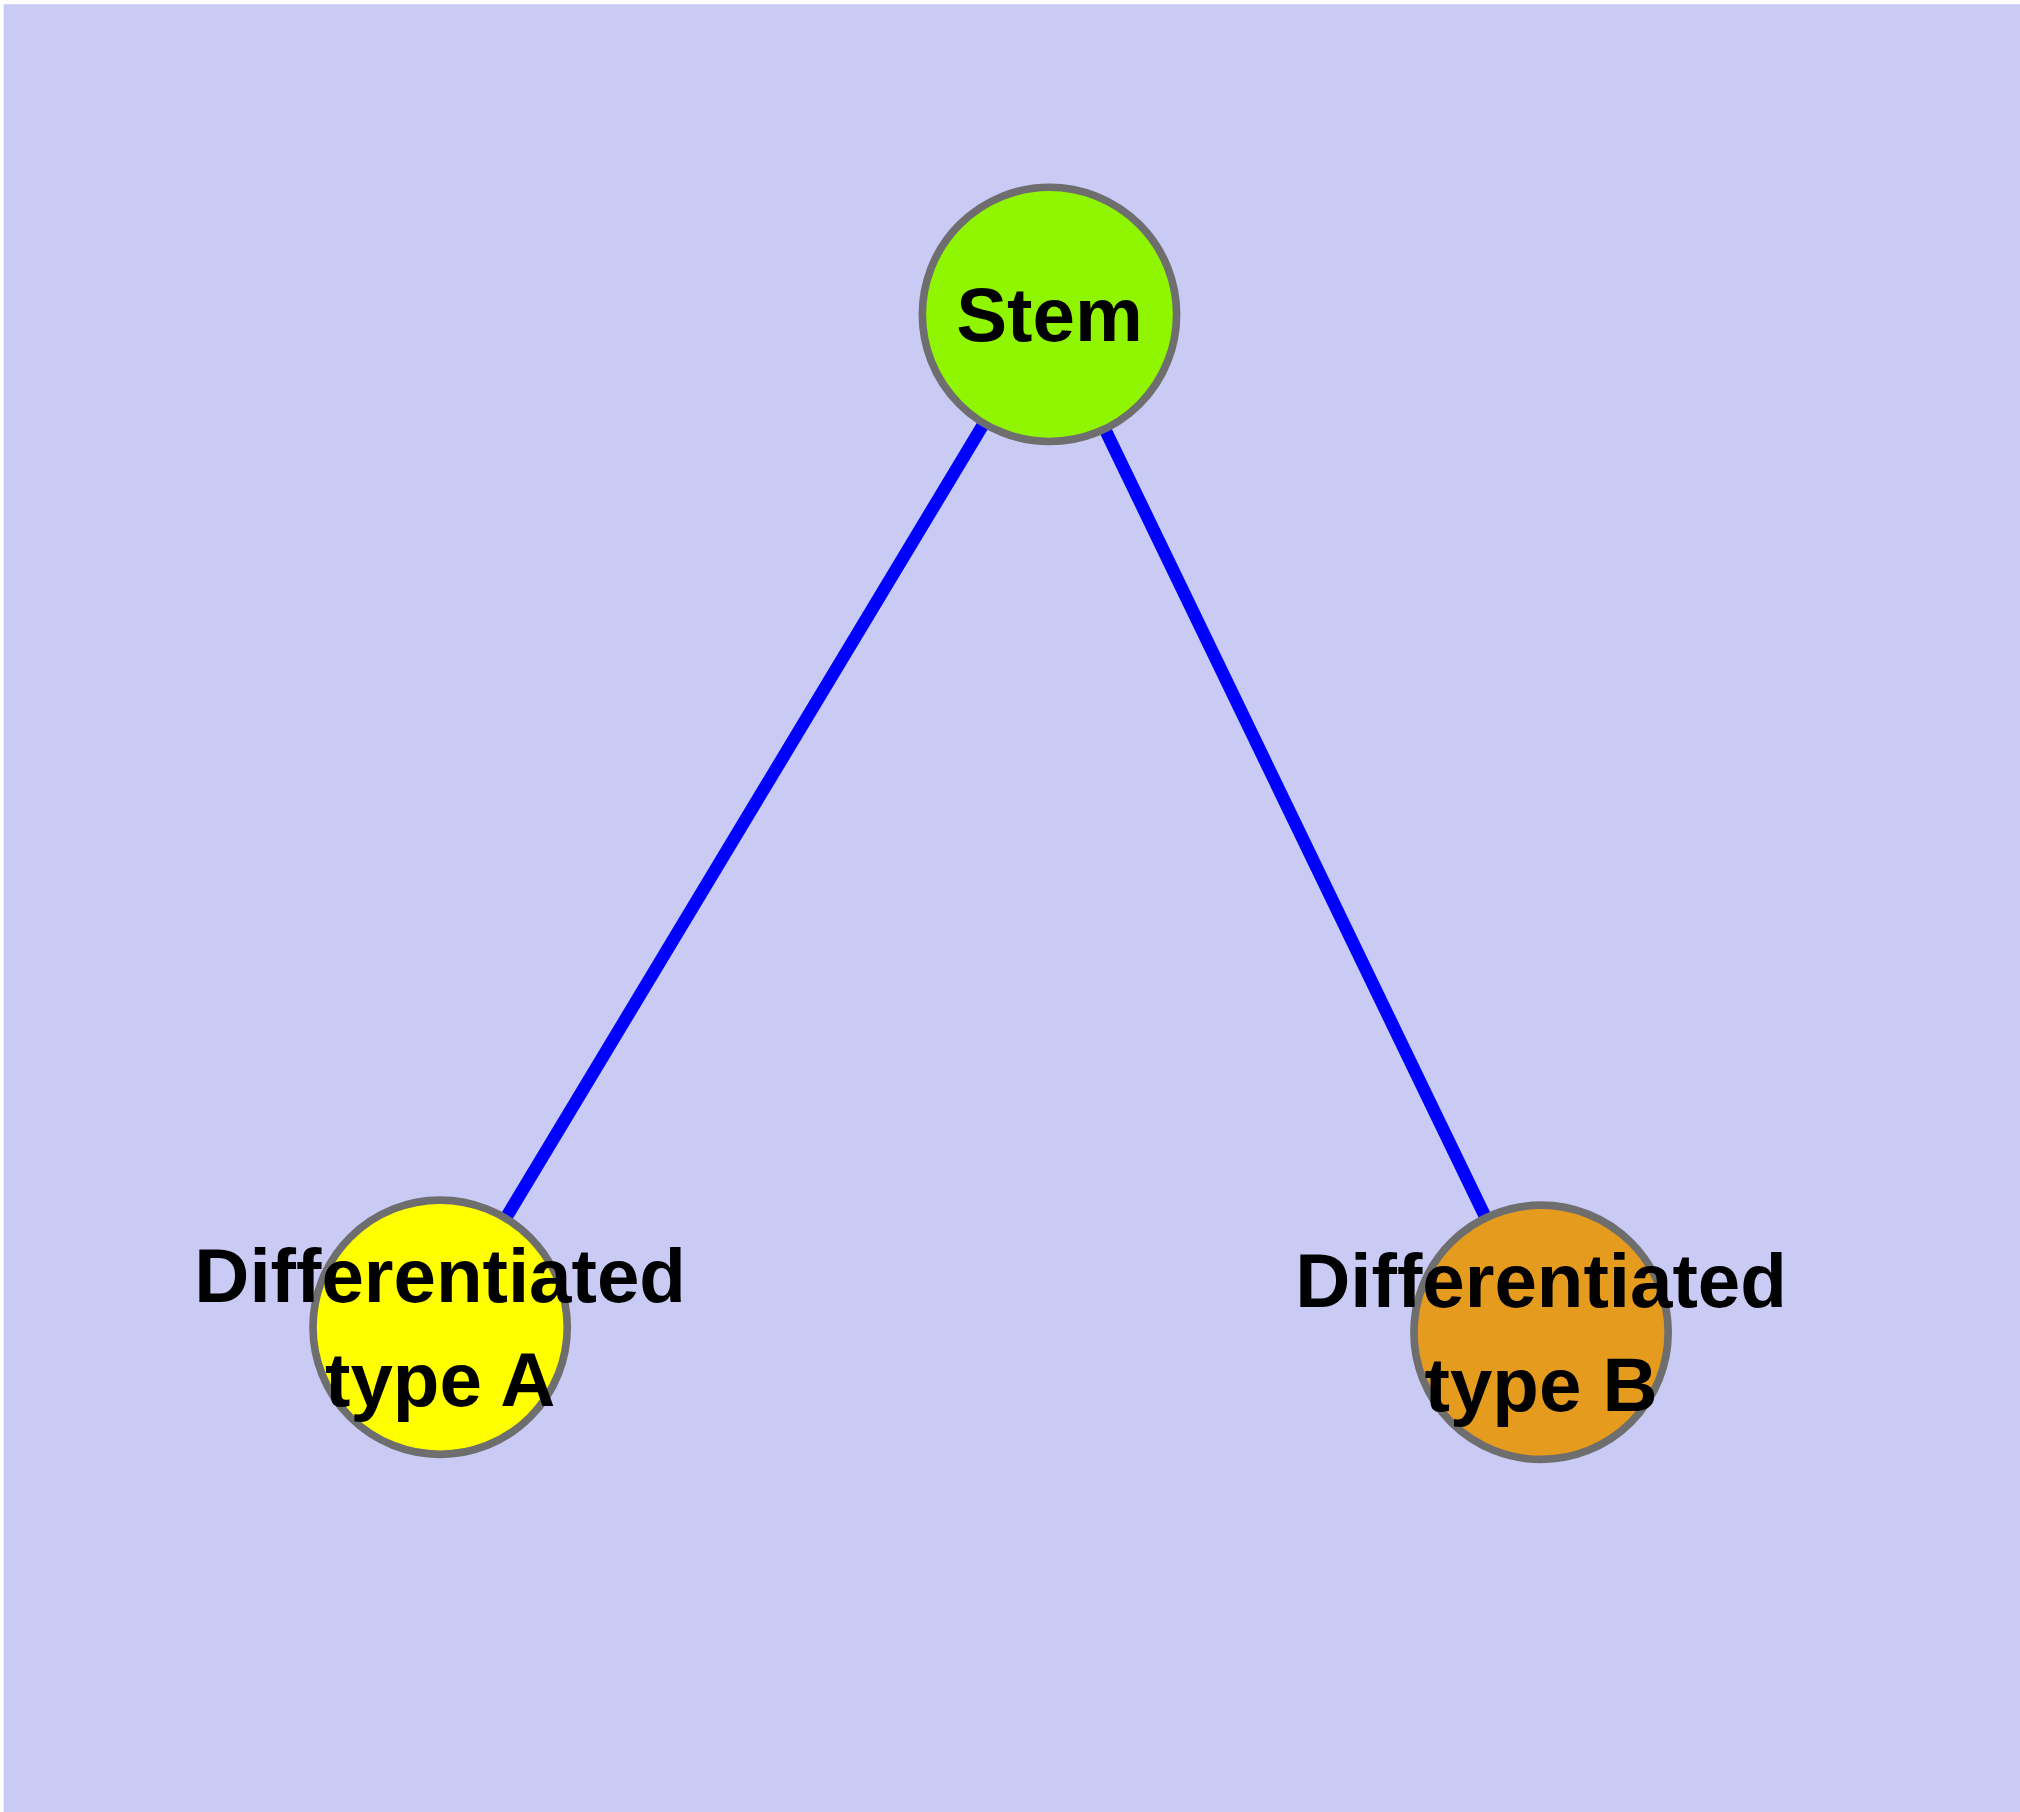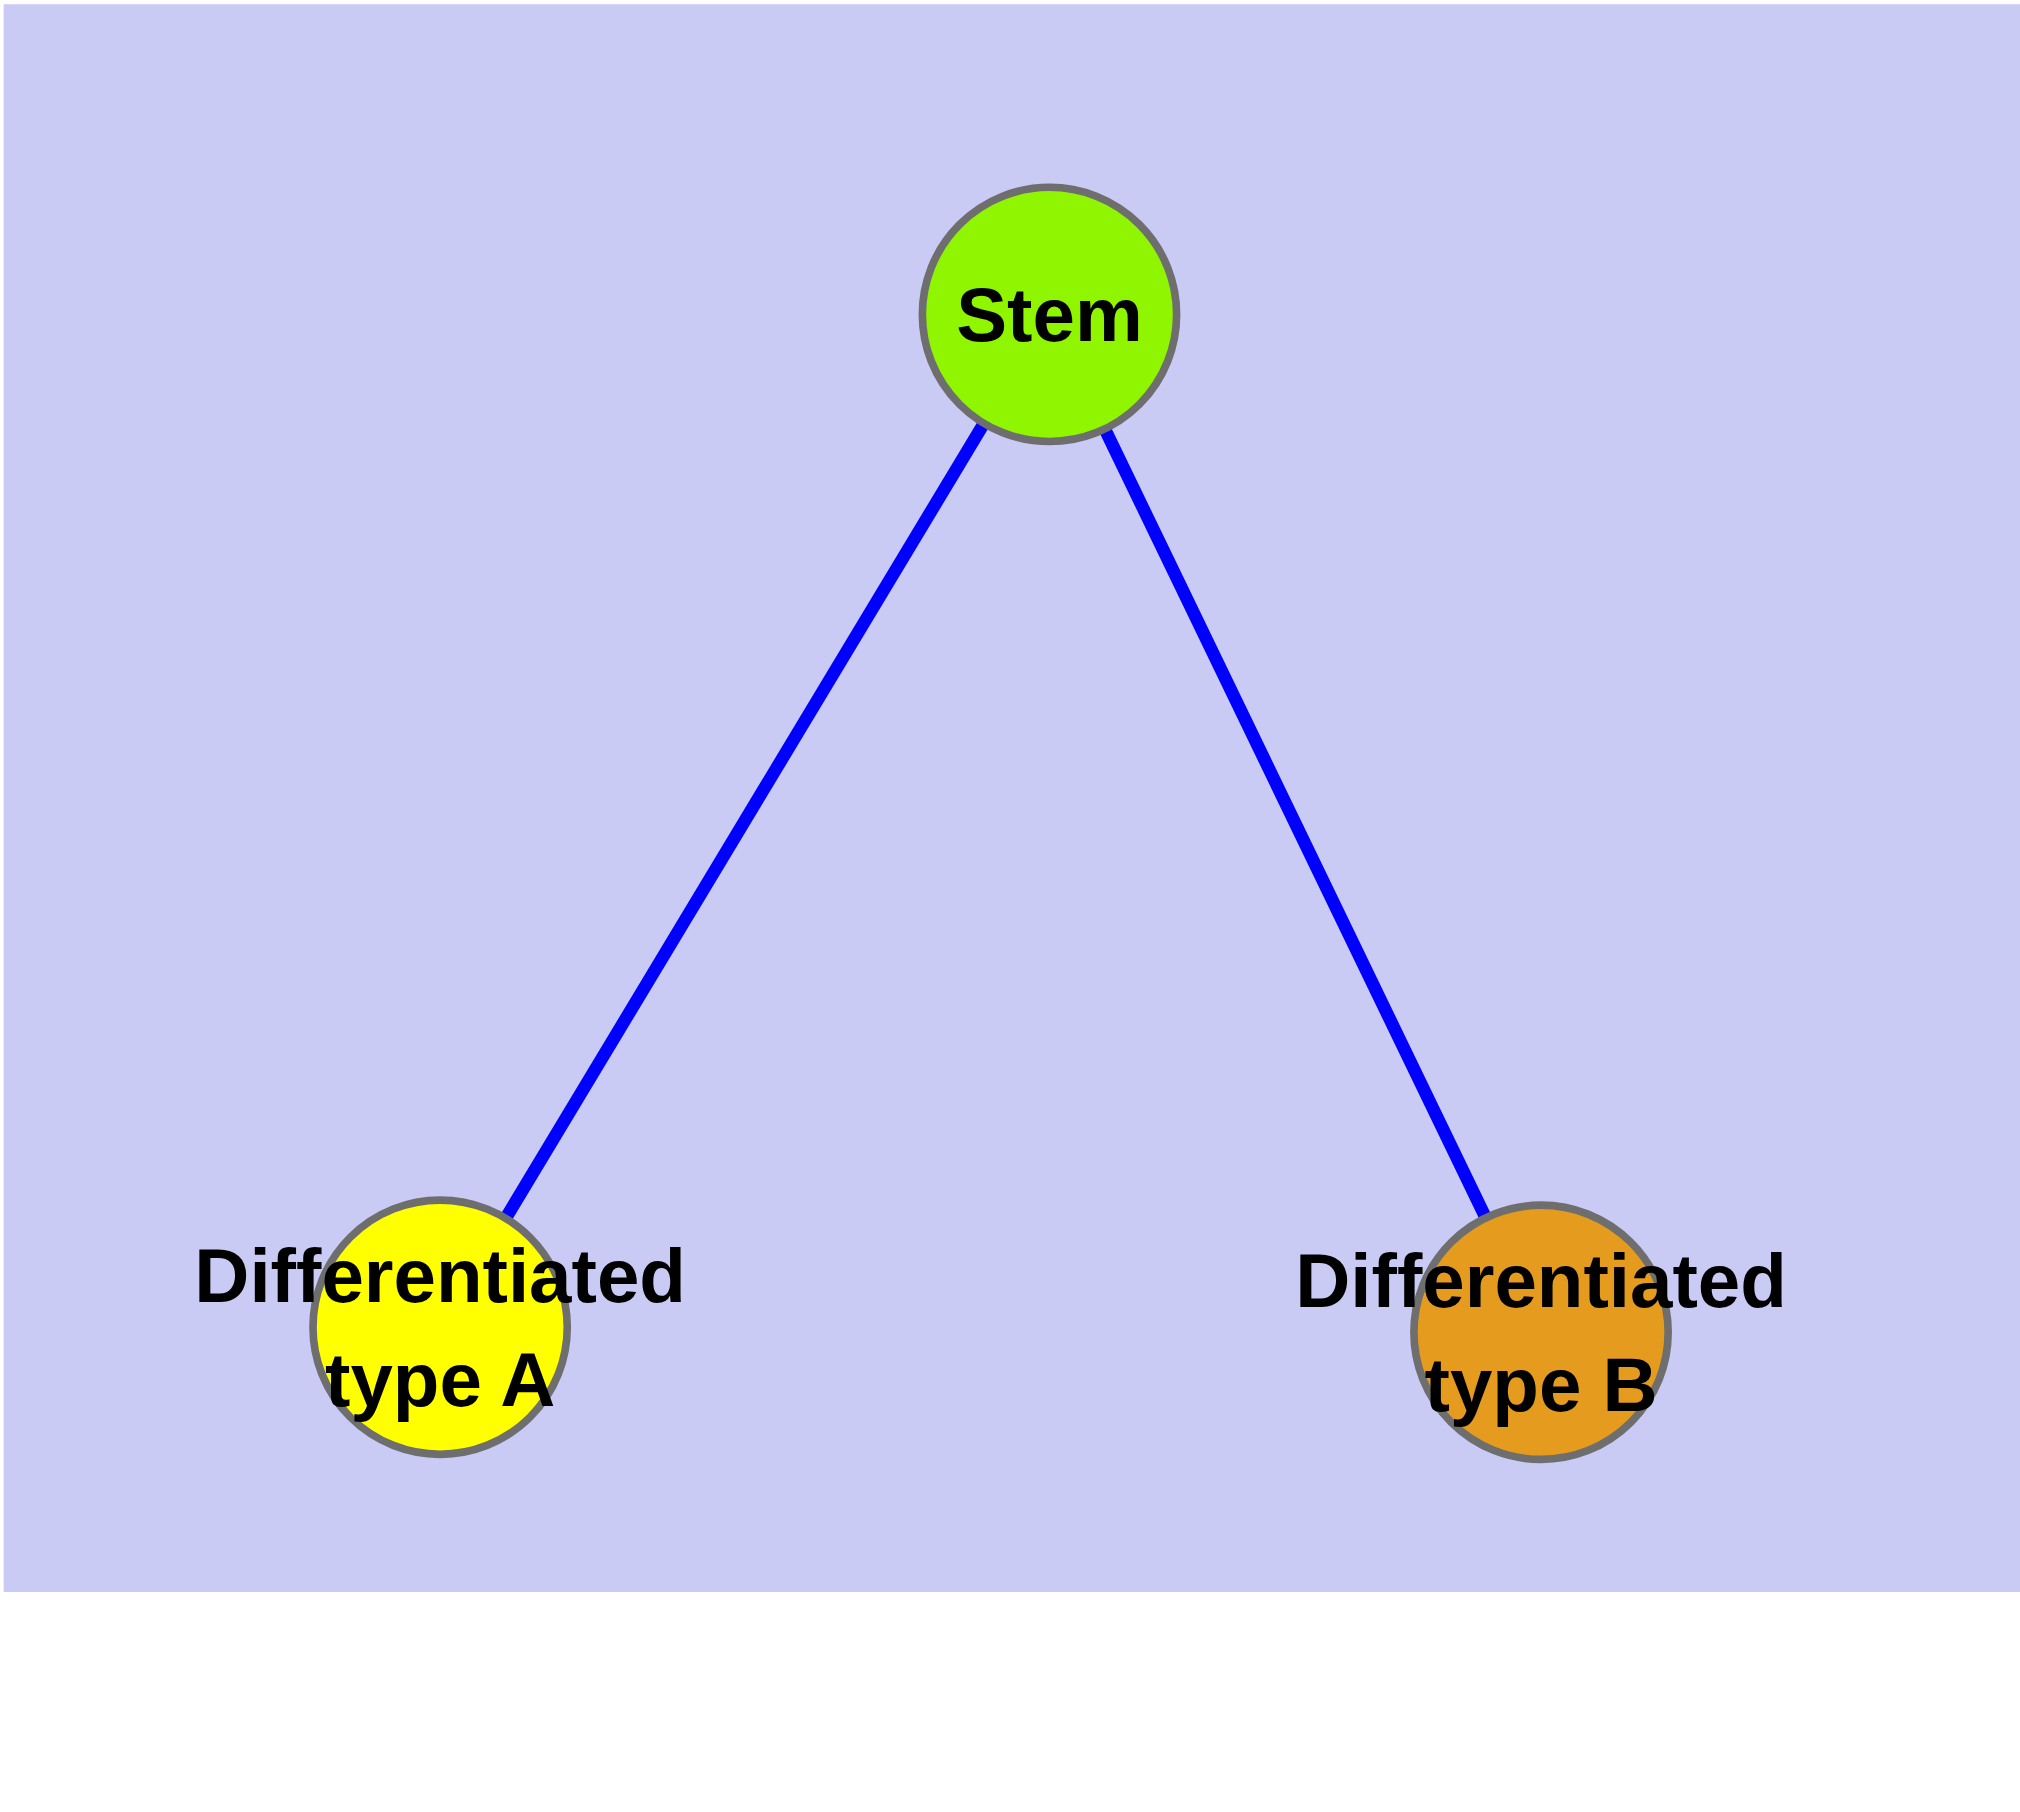--- a/index.html
+++ b/index.html
@@ -3,21 +3,21 @@
 <meta charset="utf-8">
 <style>
   html, body {
     margin: 0;
     padding: 0;
     background: #ffffff;
     font-family: "Liberation Sans", sans-serif;
   }
   .stage {
     width: 2021px;
-    height: 1592px;
+    height: 1812px;
     position: relative;
     background: #ffffff;
   }
   svg {
     display: block;
     width: 2021px;
     height: 1812px;
   }
   .node-circle {
     stroke-width: 9px;

